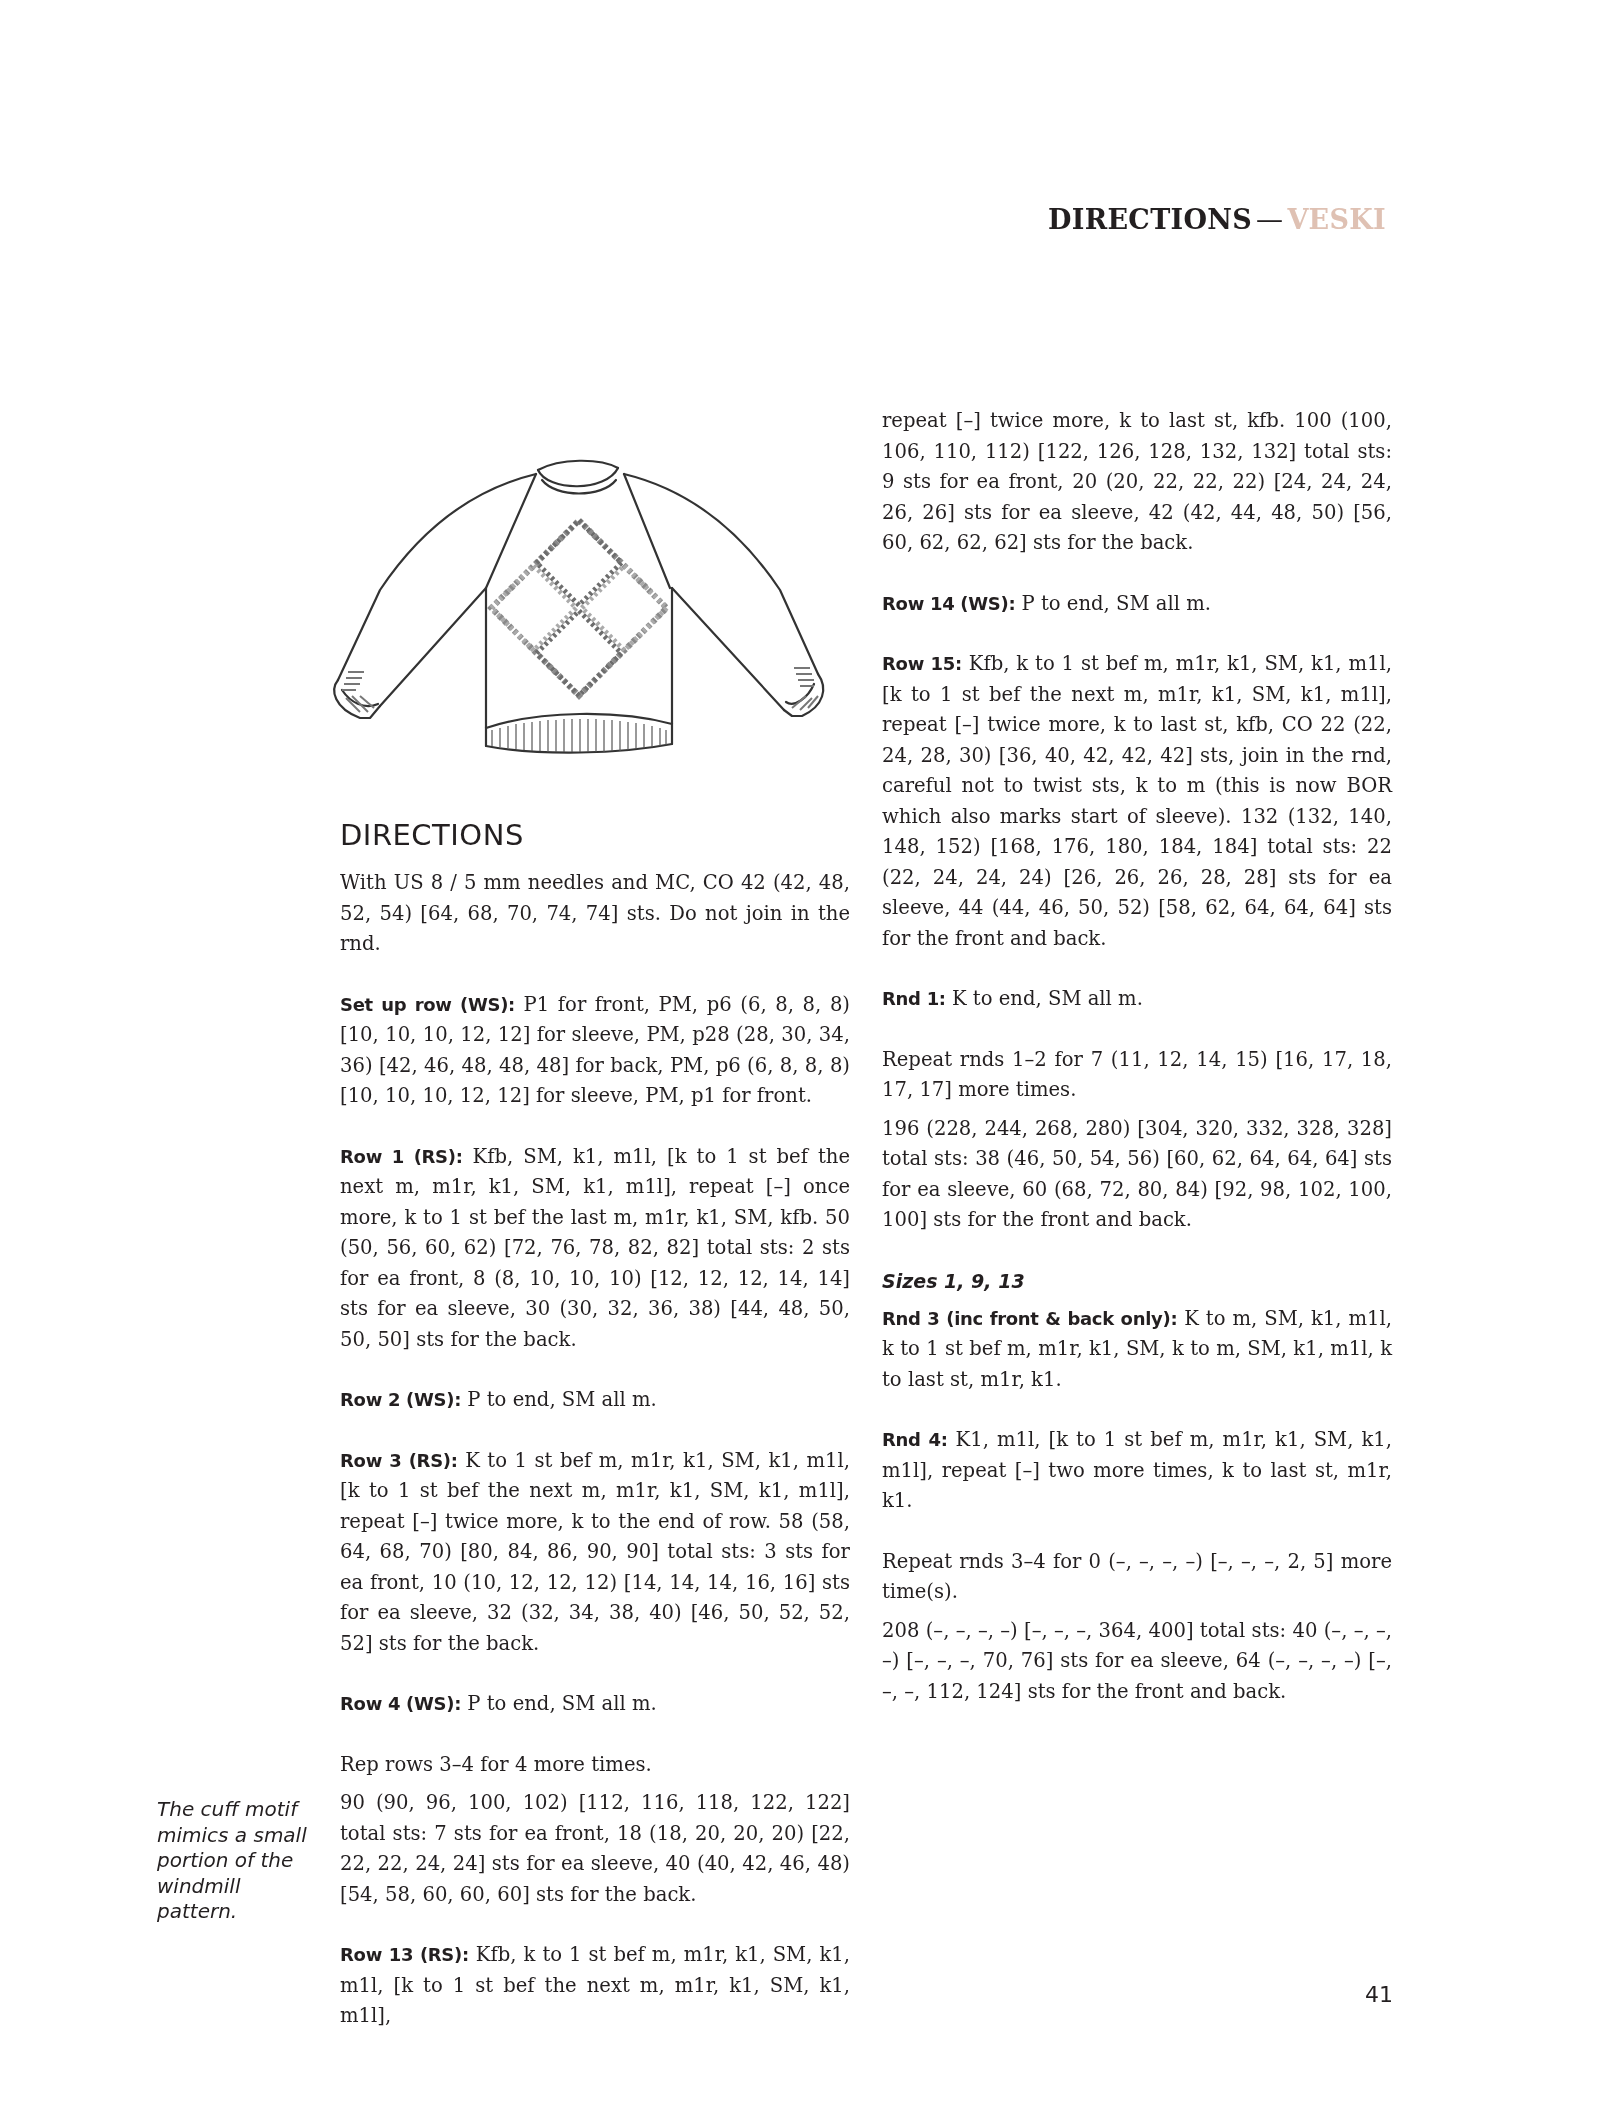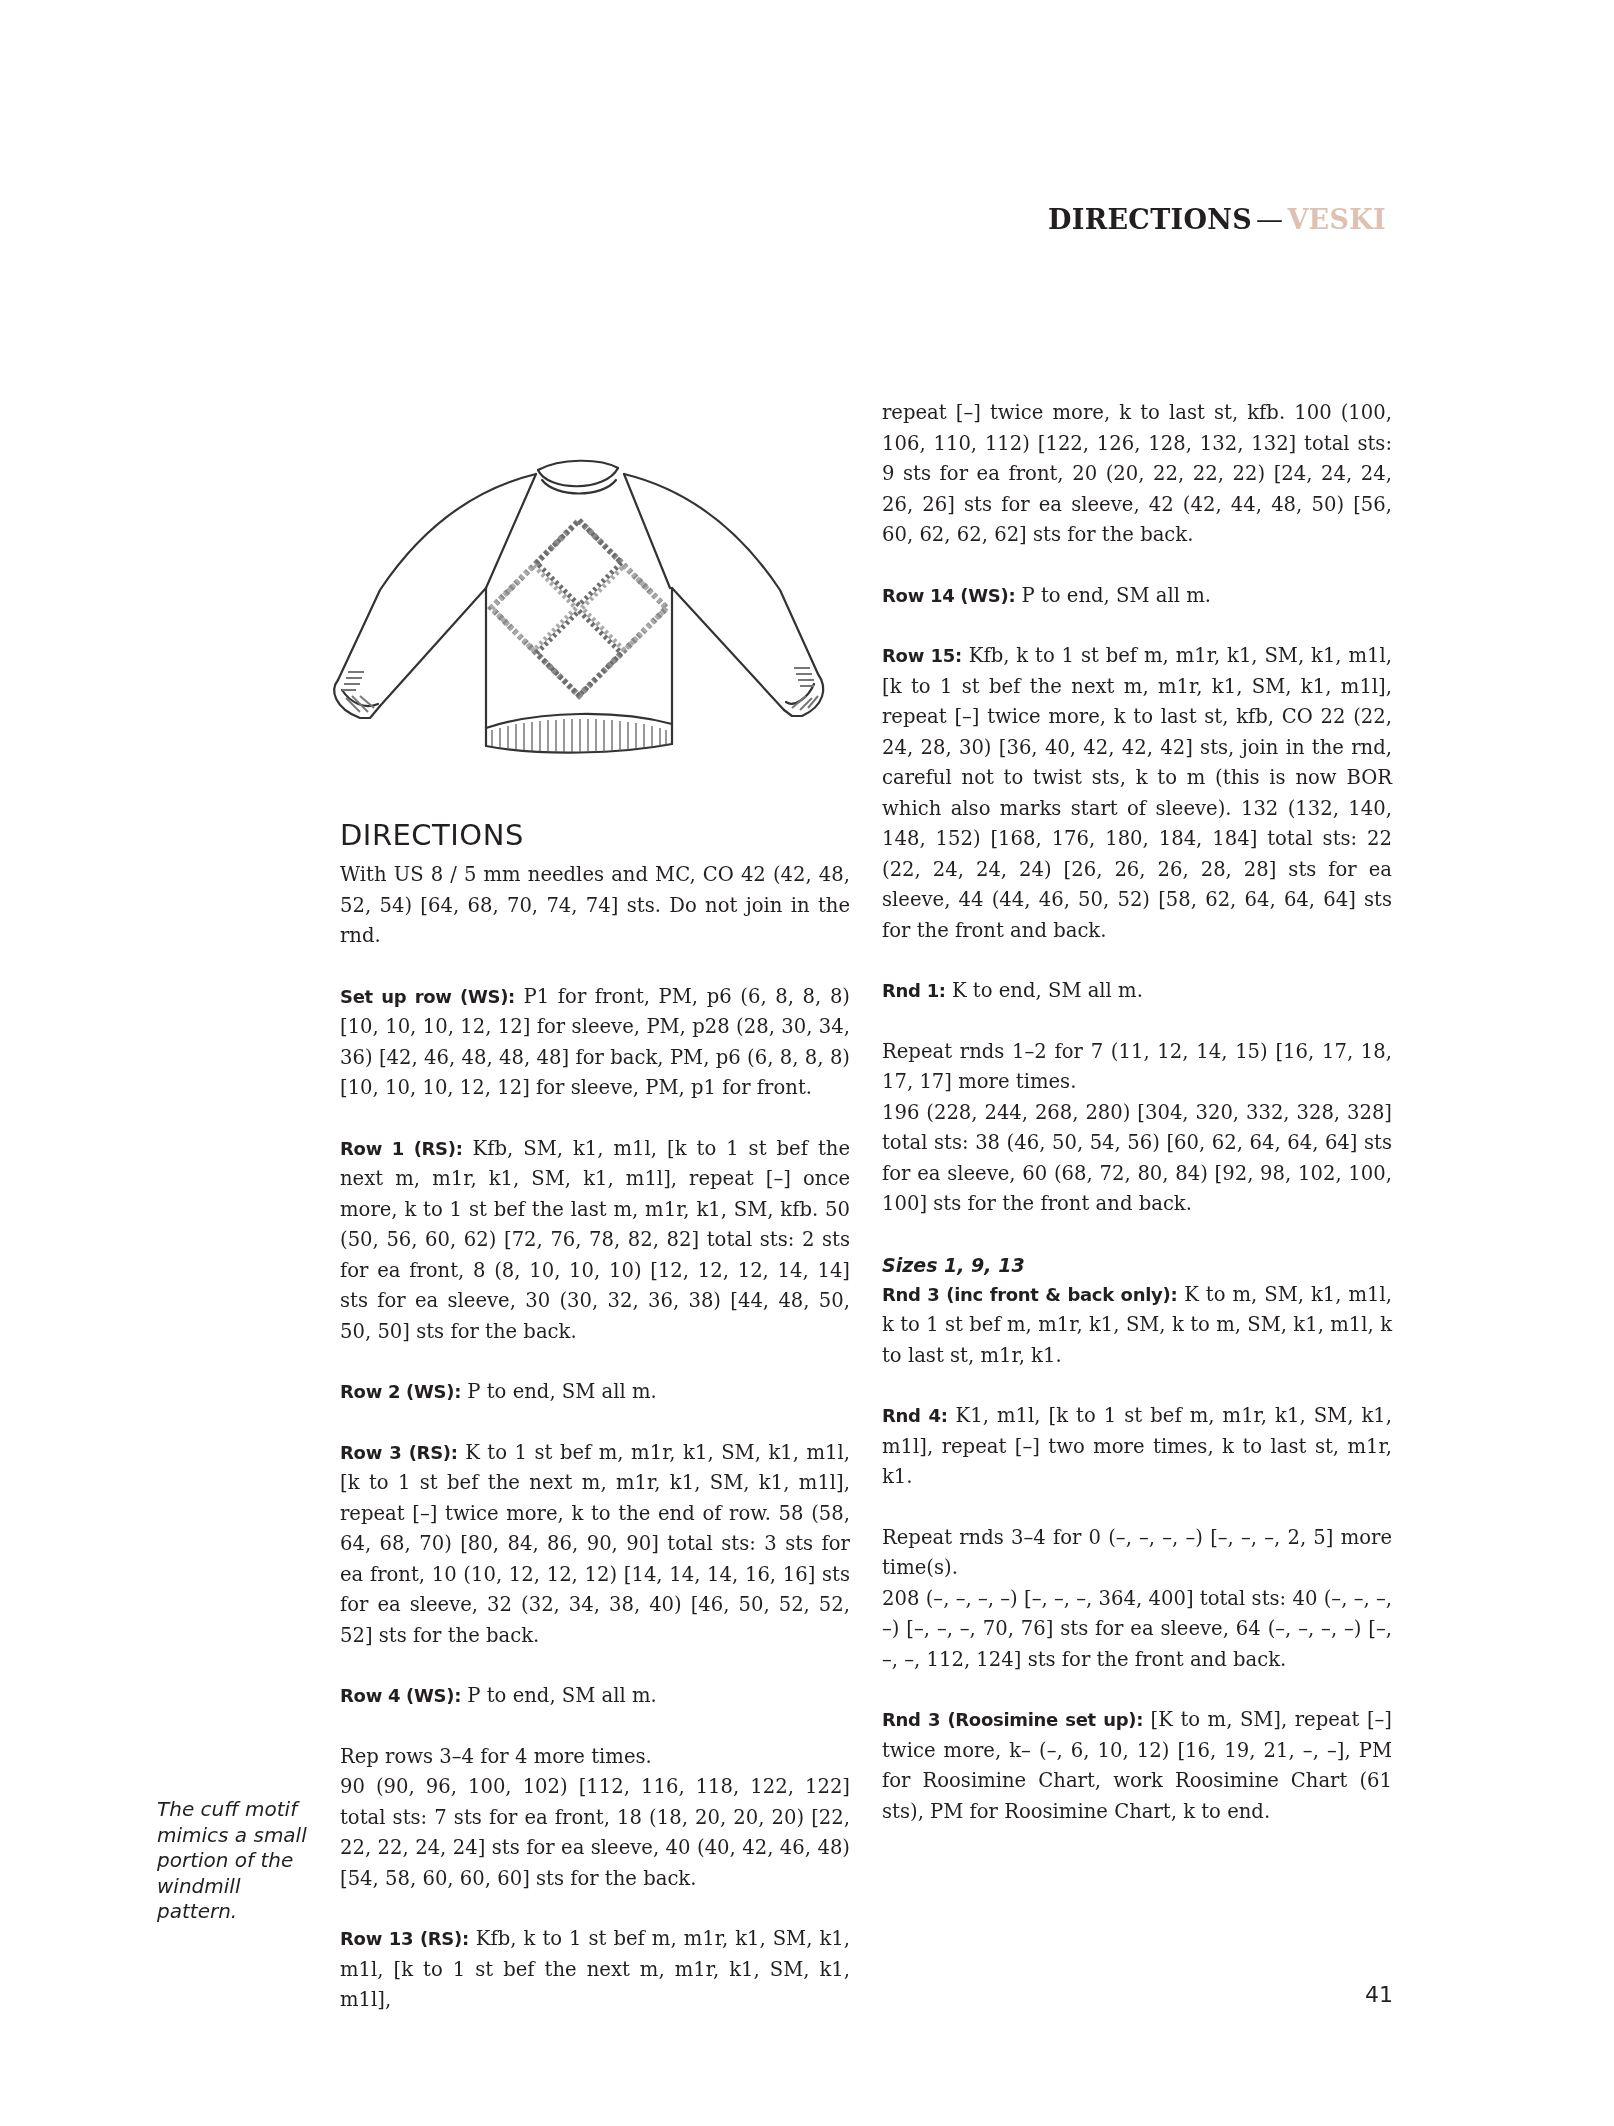--- a/index.html
+++ b/index.html
@@ -18,21 +18,21 @@
 
   .section-title {
     position: absolute; left: 340px; top: 818px;
     font-family: "DejaVu Sans", sans-serif; font-size: 29px; font-weight: normal;
     letter-spacing: 0.5px; margin: 0;
   }
 
   .col { position: absolute; width: 510px; font-family: "DejaVu Serif", serif; font-size: 19.6px; line-height: 30.5px; }
   .col-left { left: 340px; top: 860px; }
   .col-right { left: 882px; top: 398px; }
-  .col p { margin: 0 0 30px 0; text-align: justify; hyphens: none; }
+  .col p { margin: 8px 0 30px 0; text-align: justify; hyphens: none; }
   .col p.tight { margin-bottom: 0; }
   .lbl { font-family: "DejaVu Sans", sans-serif; font-weight: bold; font-size: 18px; letter-spacing: -0.3px; }
   .sizes-head { font-family: "DejaVu Sans", sans-serif; font-style: italic; font-weight: bold; font-size: 19px; margin: 0; line-height: 30px; }
 
   .side-note {
     position: absolute; left: 157px; top: 1797px; width: 150px;
     font-family: "DejaVu Sans", sans-serif; font-style: italic; font-size: 20px; line-height: 25.5px;
   }
 
   .folio { position: absolute; right: 221px; top: 1982px; font-family: "DejaVu Sans", sans-serif; font-size: 22px; }
@@ -165,20 +165,19 @@
 
     <div>
       <h3 class="sizes-head">Sizes 1, 9, 13</h3>
       <p><span class="lbl">Rnd 3 (inc front &amp; back only):</span><span> K to m, SM, k1, m1l, k to 1 st bef m, m1r, k1, SM, k to m, SM, k1, m1l, k to last st, m1r, k1.</span></p>
       <p><span class="lbl">Rnd 4:</span><span> K1, m1l, [k to 1 st bef m, m1r, k1, SM, k1, m1l], repeat [–] two more times, k to last st, m1r, k1.</span></p>
       <p class="tight">Repeat rnds 3–4 for 0 (–, –, –, –) [–, –, –, 2, 5] more time(s).</p>
       <p>208 (–, –, –, –) [–, –, –, 364, 400] total sts: 40 (–, –, –, –) [–, –, –, 70, 76] sts for ea sleeve, 64 (–, –, –, –) [–, –, –, 112, 124] sts for the front and back.</p>
     </div>
 
     <div>
-      <p><span class="lbl">Rnd 3 (Roosimine set up):</span><span> [K to m, SM], repeat [–] twice more, k– (–, 6, 10, 12) [16, 19, 21, –, –], PM for Roosimine Chart, work Roosimine Chart (61 sts), PM for Roosimine Chart, k to end.</span></p>
     </div>
   </div>
 
   <div class="side-note">The cuff motif mimics a small portion of the windmill pattern.</div>
 
   <div class="folio">41</div>
 </div>
 
 </body></html>

